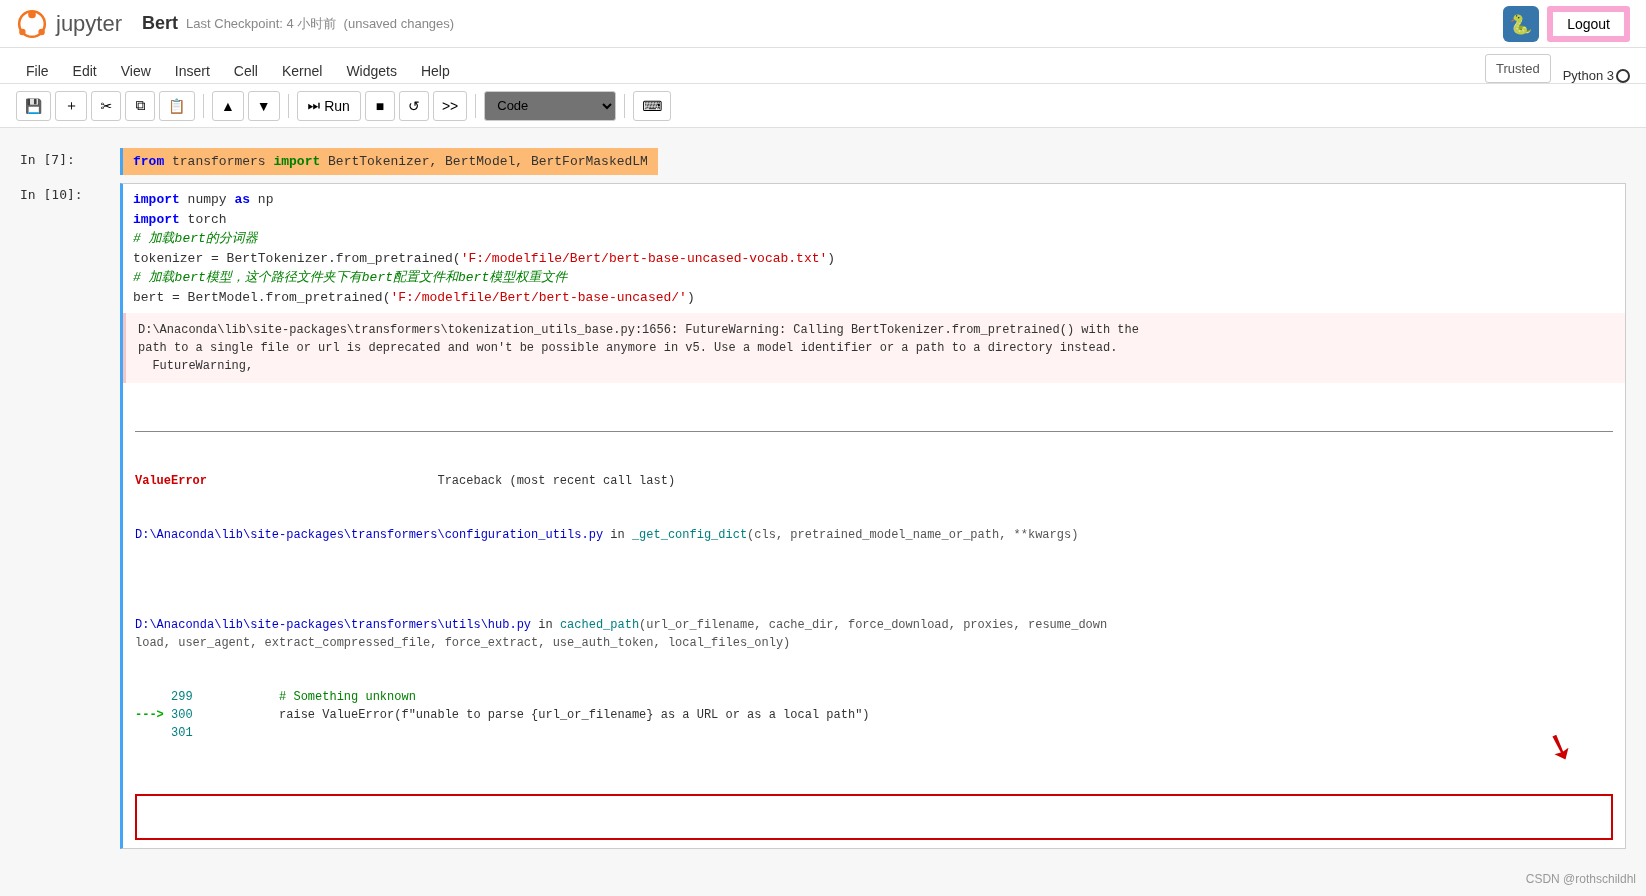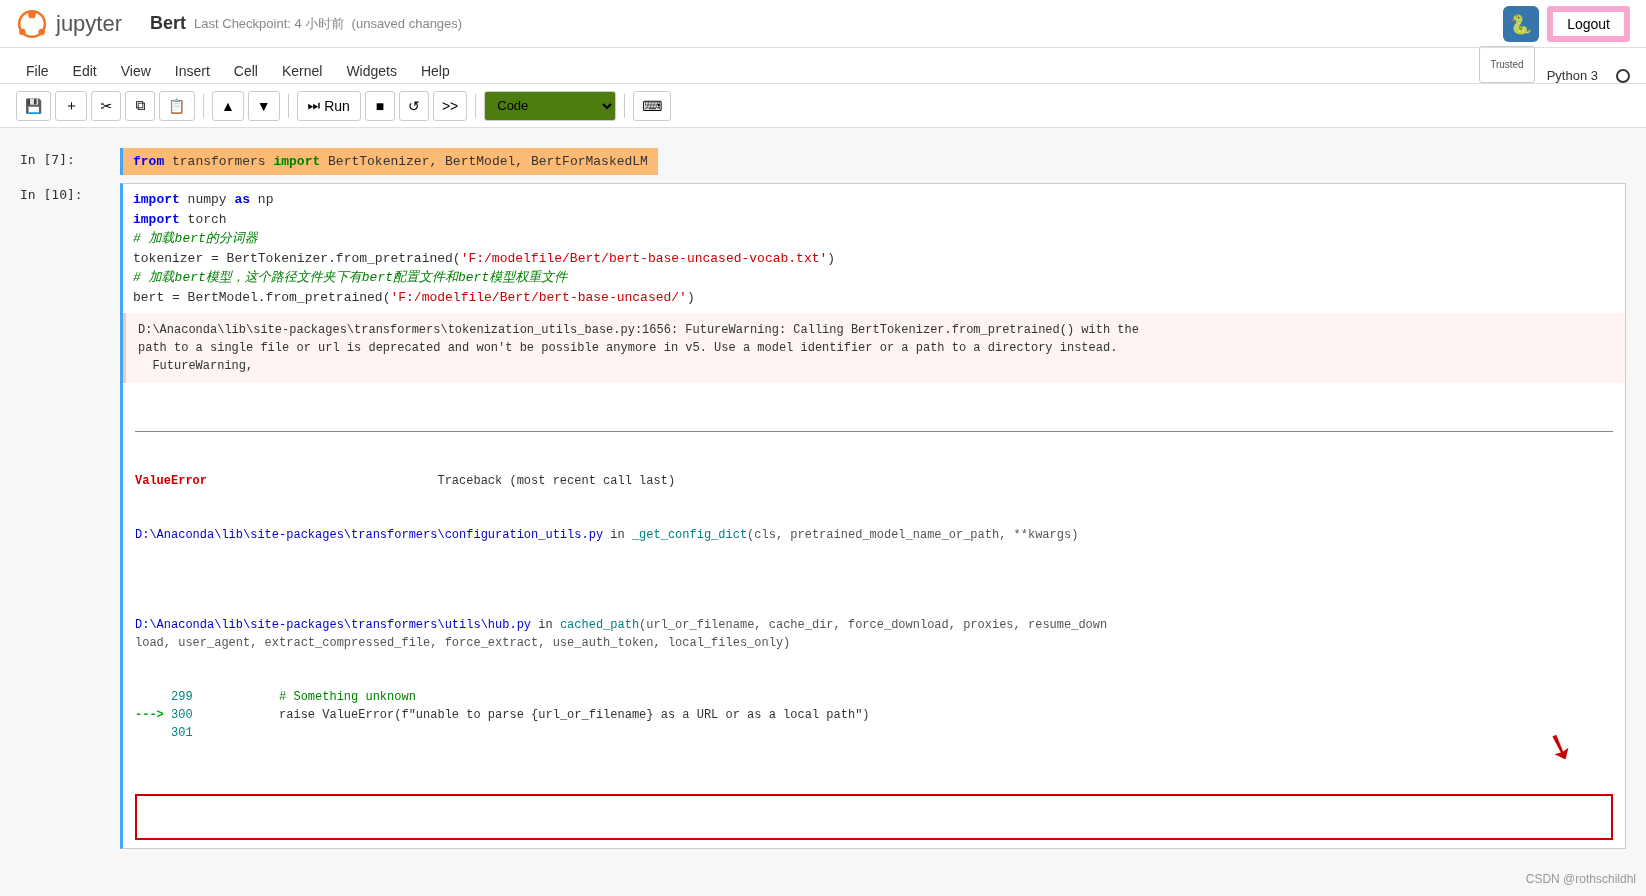--- a/index.html
+++ b/index.html
@@ -11,21 +11,21 @@
       border-bottom: 1px solid #e0e0e0;
       display: flex;
       align-items: center;
       padding: 0 16px;
       height: 48px;
     }
     #navbar .logo-area {
       display: flex;
       align-items: center;
       gap: 8px;
-      margin-right: 28px;
+      margin-right: 20px;
     }
     #navbar .logo-icon {
       width: 32px;
       height: 32px;
     }
     #navbar .notebook-title {
       font-size: 18px;
       font-weight: bold;
       color: #333;
     }
@@ -61,32 +61,32 @@
     }
     #menubar .menu-item {
       padding: 4px 10px;
       cursor: pointer;
       font-size: 14px;
       border-radius: 3px;
     }
     #menubar .trusted-badge {
       margin-left: auto;
       border: 1px solid #ccc;
-      padding: 12px 10px;
-      font-size: 10px;
+      padding: 6px 10px;
+      font-size: 13px;
       color: #555;
       border-radius: 3px;
     }
     #menubar .kernel-info {
       font-size: 13px;
       color: #333;
       margin-left: 8px;
       display: flex;
       align-items: center;
-      gap: 18px;
+      gap: 2px;
     }
     #menubar .kernel-circle {
       width: 14px;
       height: 14px;
       border: 2px solid #333;
       border-radius: 50%;
       display: inline-block;
     }
 
     
@@ -125,21 +125,21 @@
       cursor: pointer;
       border-radius: 3px;
       font-size: 14px;
       display: flex;
       align-items: center;
       gap: 4px;
       height: 30px;
     }
     #toolbar .cell-type-select {
       border: 1px solid #ccc;
-      background: #4d7c0f;
+      background: #737373;
       padding: 2px 8px;
       font-size: 13px;
       border-radius: 3px;
       height: 30px;
       min-width: 100px;
       cursor: pointer;
     }
     #toolbar .keyboard-icon-btn {
       border: 1px solid #ccc;
       background: #fff;

